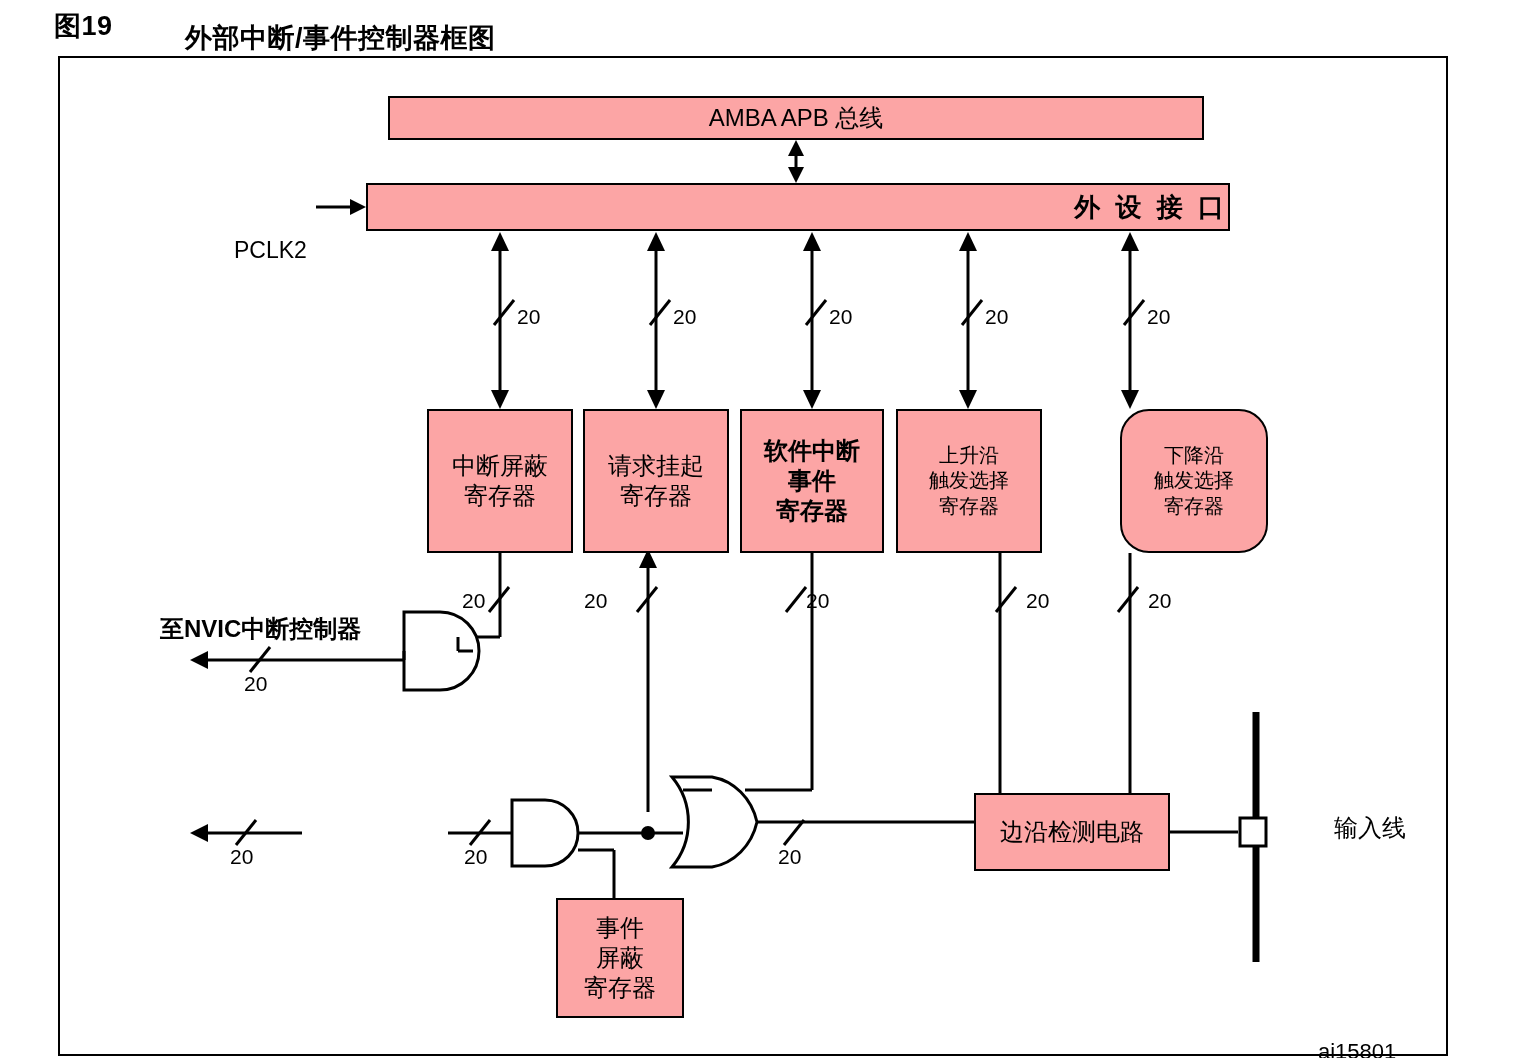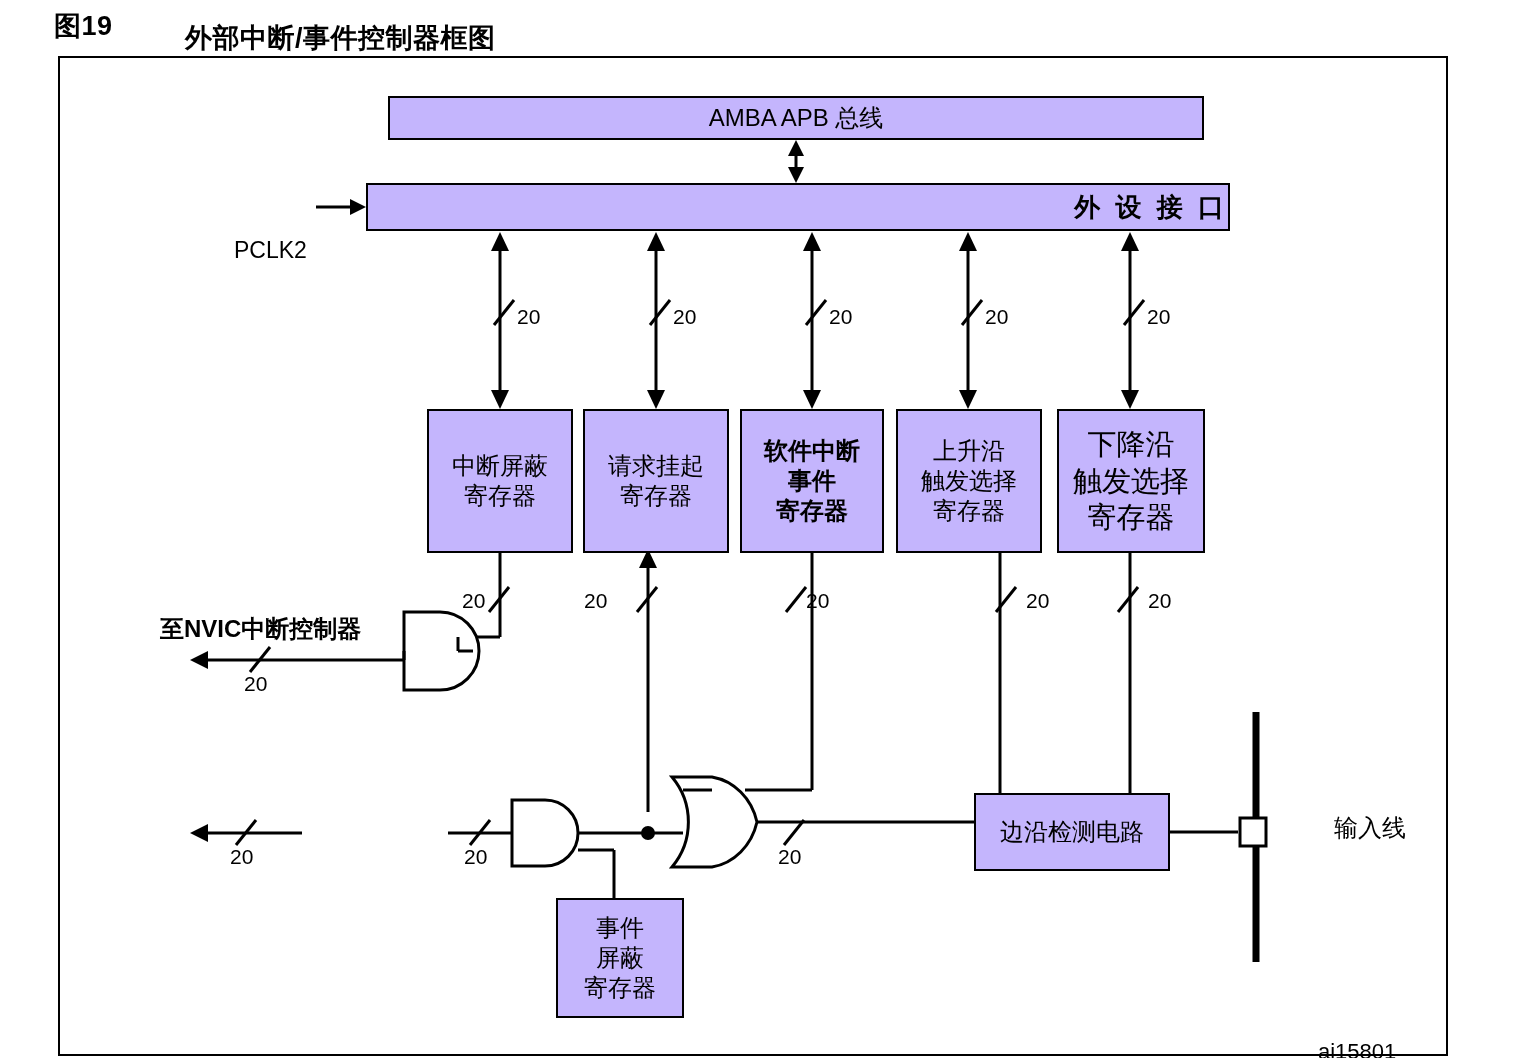--- a/index.html
+++ b/index.html
@@ -51,21 +51,21 @@
     position: absolute;
     left: 0;
     top: 0;
     width: 1533px;
     height: 1058px;
     pointer-events: none;
   }
   .box {
     position: absolute;
     border: 2px solid #000;
-    background: #c4b5fd;
+    background: #fca5a5;
     box-sizing: border-box;
     display: flex;
     flex-direction: column;
     align-items: center;
     justify-content: center;
     text-align: center;
     line-height: 1.26;
   }
   .box-label {
     display: block;
@@ -80,22 +80,22 @@
     left: 388px; top: 96px; width: 816px; height: 44px;
     font-size: 24px;
   }
   .periph-box {
     left: 366px; top: 183px; width: 864px; height: 48px;
     font-size: 26px; font-weight: 700; letter-spacing: 4px; align-items: flex-end;
   }
   .reg1 { left: 427px;  top: 409px; width: 146px; height: 144px; font-size: 24px; }
   .reg2 { left: 583px;  top: 409px; width: 146px; height: 144px; font-size: 24px; }
   .reg3 { left: 740px;  top: 409px; width: 144px; height: 144px; font-size: 24px; font-weight: bold; }
-  .reg4 { left: 896px;  top: 409px; width: 146px; height: 144px; font-size: 24px; }
-  .reg5 { left: 1057px; top: 409px; width: 148px; height: 144px; font-size: 29px; }
+  .reg4 { left: 896px;  top: 409px; width: 146px; height: 144px; font-size: 20px; }
+  .reg5 { left: 1120px; top: 409px; width: 148px; height: 144px; font-size: 20px; border-radius: 29px; }
   .pulse-box { left: 302px; top: 801px; width: 146px; height: 66px; font-size: 24px; }
   .evmask-box { left: 556px; top: 898px; width: 128px; height: 120px; font-size: 24px; }
   .edge-box { left: 974px; top: 793px; width: 196px; height: 78px; font-size: 24px; }
 
   .lbl-pclk2   { left: 234px; top: 193px; font-size: 23px; margin-top: 43px; }
   .lbl-nvic    { left: 160px; top: 614px; font-size: 24px; font-weight: 700; }
   .lbl-input   { left: 1288px; top: 813px; font-size: 24px; margin-left: 46px; }
   .lbl-ai      { left: 1318px; top: 1022px; font-size: 22px; margin-top: 16px; }
 
   .w-lbl { position: absolute; font-size: 21px; }

